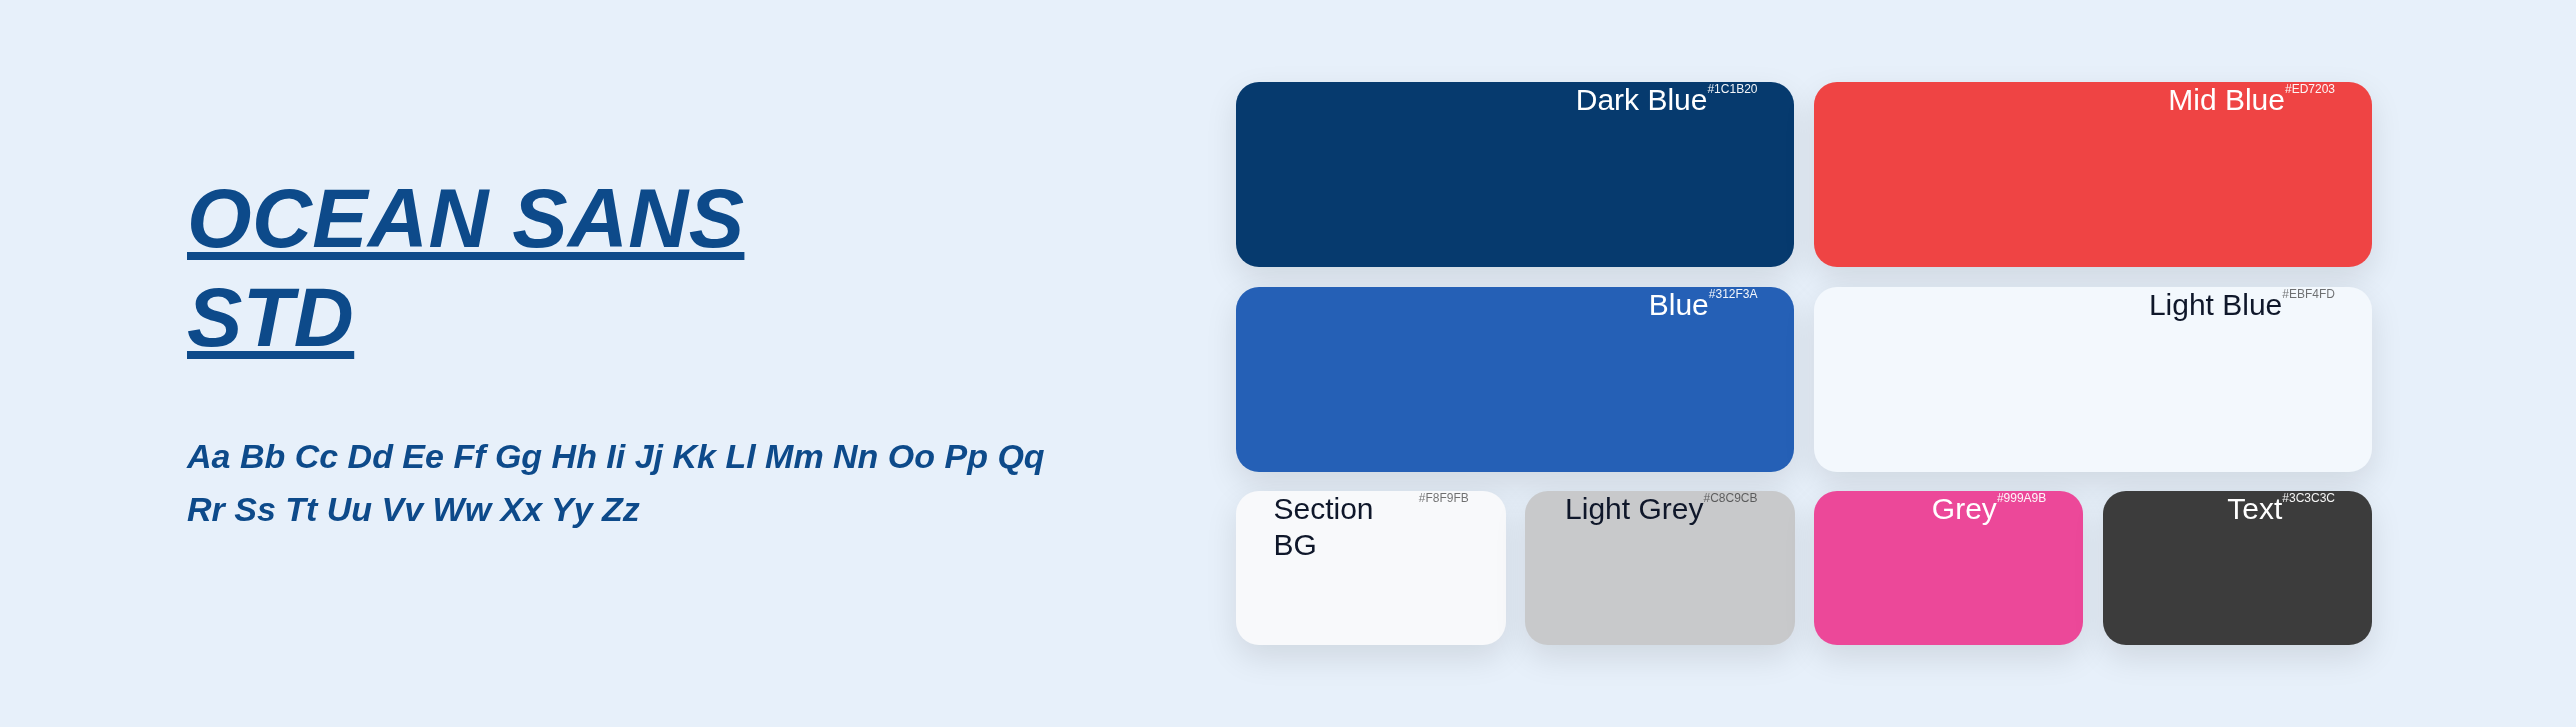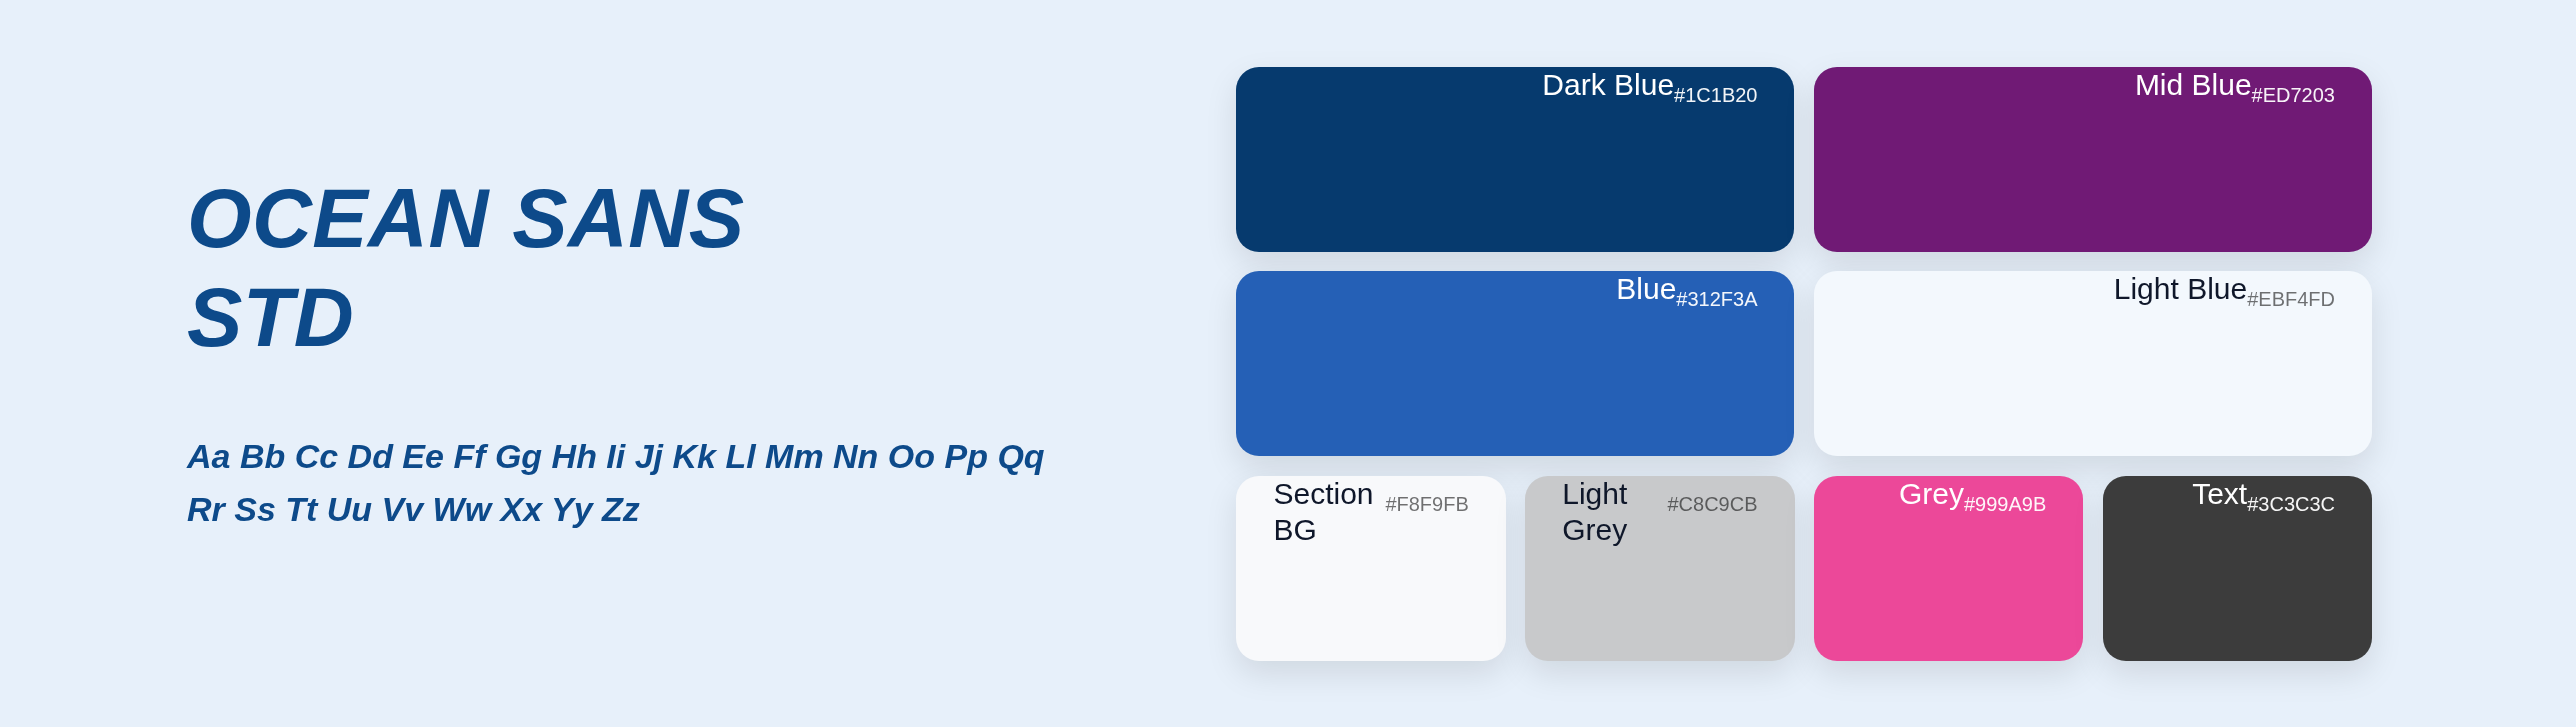--- a/index.html
+++ b/index.html
@@ -25,20 +25,21 @@
     color: #0d4a8a;
     font-style: italic;
   }
   .font-title {
     font-size: 83px;
     font-weight: 700;
     letter-spacing: 0.4px;
     line-height: 1.2;
     white-space: pre-line;
     margin-bottom: 62px;
+    text-decoration: underline;
   }
   .alphabet {
     font-size: 34px;
     font-weight: 600;
     line-height: 1.55;
     margin-bottom: 23px;
     max-width: 888px;
   }
   .numbers {
     font-size: 34px;
@@ -55,29 +56,29 @@
   .row { display: flex; gap: 19.5px; }
   .swatch {
     border-radius: 23px;
     box-shadow: 0 12.4px 32px rgba(0,0,0,0.10);
     display: flex;
     flex-direction: row;
     justify-content: flex-end;
     padding: 0 37px 27px 37px;
   }
   .big  { flex: 1; height: 185px; }
-  .sm   { flex: 1; height: 185px; }
+  .sm   { flex: 1; height: 154px; }
   .swatch-name  { font-size: 30px; line-height: 1.2; }
-  .swatch-hex   { font-size: 20px; opacity: 0.95; margin-top: 17px; }
+  .swatch-hex   { font-size: 12px; opacity: 0.95; margin-top: 0; }
   .light-text .swatch-name, .light-text .swatch-hex { color: #ffffff; }
   .dark-text  .swatch-name { color: #0f172a; }
   .dark-text  .swatch-hex  { color: #000000; opacity: 0.55; }
   
   .c-darkblue  { background: #063a6e; }
-  .c-midblue   { background: #701a75; }
+  .c-midblue   { background: #ef4444; }
   .c-blue      { background: #2560b6; }
   .c-lightblue { background: #f3f8fd; }
   .c-sectionbg { background: #f8f9fb; }
   .c-lightgrey { background: #c8c9cb; }
   .c-grey      { background: #ec4899; }
   .c-text      { background: #3c3c3c; }
 </style>
 </head>
 <body>
 

